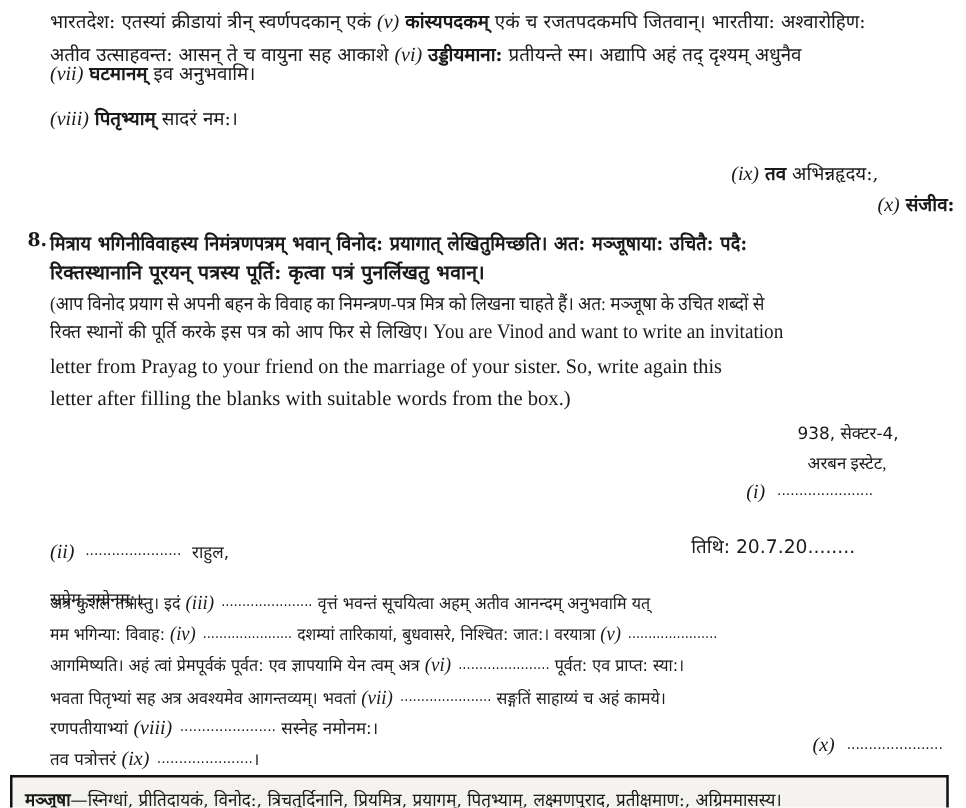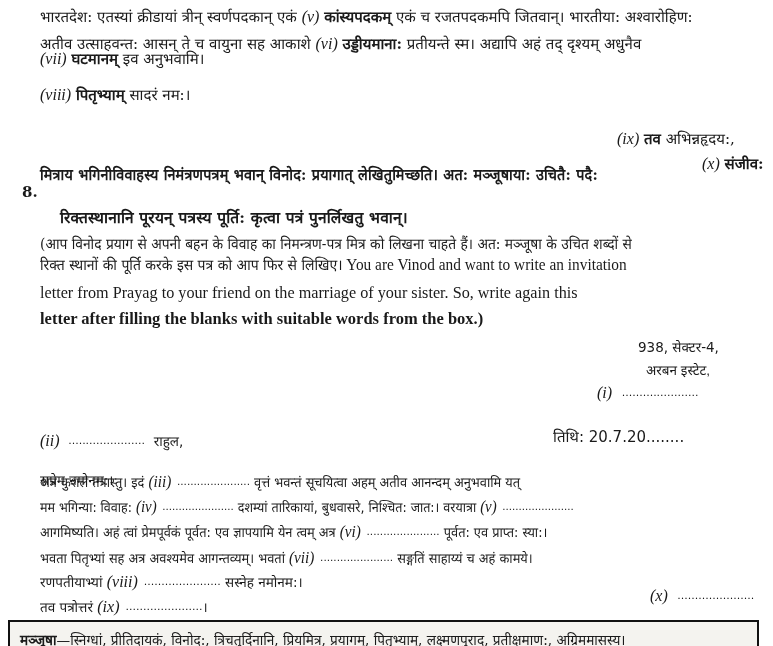--- a/index.html
+++ b/index.html
@@ -82,50 +82,50 @@
 <div class="line" style="top:33px;">
   <span>अतीव उत्साहवन्त: आसन् ते च वायुना सह आकाशे </span><span class="it">(vi)</span> <span class="b">उड्डीयमाना:</span><span> प्रतीयन्ते स्म। अद्यापि अहं तद् दृश्यम् अधुनैव</span>
 </div>
 <div class="line" style="top:48px;">
   <span class="it">(vii)</span> <span class="b">घटमानम्</span><span> इव अनुभवामि।</span>
 </div>
 <div class="line" style="top:84px;">
   <span class="it">(viii)</span> <span class="b">पितृभ्याम्</span><span> सादरं नम:।</span>
 </div>
 
-<div class="right" style="top:128px; left:585px;margin-left:32px;">
+<div class="right" style="top:128px; left:585px;">
   <span class="it">(ix)</span> <span class="b">तव</span><span> अभिन्नहृदय:,</span>
 </div>
 <div class="right" style="top:153px; left:673px;margin-left:29px;">
   <span class="it">(x)</span> <span class="b">संजीव:</span>
 </div>
 
 <div class="qnum" style="top:181px;">8.</div>
-<div class="qline" style="top:164px;">
+<div class="qline" style="top:184px;">
   <span class="fit" style="transform:scaleX(0.93);">मित्राय भगिनीविवाहस्य निमंत्रणपत्रम् भवान् विनोद: प्रयागात् लेखितुमिच्छति। अत: मञ्जूषाया: उचितै: पदै:</span>
 </div>
-<div class="qline" style="top:207px;margin-left:20px;">
+<div class="qline" style="top:207px;">
   <span>रिक्तस्थानानि पूरयन् पत्रस्य पूर्ति: कृत्वा पत्रं पुनर्लिखतु भवान्।</span>
 </div>
 
-<div class="line" style="top:233px;">
+<div class="line" style="top:233px;font-family:Liberation Serif, serif;">
   <span class="fit" style="transform:scaleX(0.92);">(आप विनोद प्रयाग से अपनी बहन के विवाह का निमन्त्रण-पत्र मित्र को लिखना चाहते हैं। अत: मञ्जूषा के उचित शब्दों से</span>
 </div>
 <div class="line" style="top:254px;">
   <span class="fit" style="transform:scaleX(0.93);"><span>रिक्त स्थानों की पूर्ति करके इस पत्र को आप फिर से लिखिए।</span><span class="eng"> You are Vinod and want to write an invitation</span></span>
 </div>
 <div class="line eng" style="top:282px; font-size:16.5px;">
   <span class="fit" style="transform:scaleX(0.98);">letter from Prayag to your friend on the marriage of your sister. So, write again this</span>
 </div>
-<div class="line eng" style="top:308px; font-size:16.5px;font-weight:bold;">
+<div class="line eng" style="top:308px; font-size:16.5px;">
   <span>letter after filling the blanks with suitable words from the box.)</span>
 </div>
 
 <div class="right" style="top:336px; left:638px; font-family:'DejaVu Sans',sans-serif; font-size:13.5px;">938, सेक्टर-4,</div>
-<div class="right" style="top:360px; left:646px; font-family:Liberation Sans, sans-serif; font-size:13.5px;">अरबन इस्टेट,</div>
+<div class="right" style="top:360px; left:646px; font-family:Liberation Serif, serif; font-size:13.5px;">अरबन इस्टेट,</div>
 <div class="right" style="top:382px; left:597px;">
   <span class="it">(i)</span>&nbsp;&nbsp;<span class="dots">......................</span>
 </div>
 <div class="right" style="top:426px; left:553px; font-family:'DejaVu Sans',sans-serif; font-size:15px;">
   <span>तिथि:</span> <span>20.7.20........</span>
 </div>
 
 <div class="line" style="top:430px; font-family:'DejaVu Sans',sans-serif; font-size:13.5px;">
   <span class="it">(ii)</span>&nbsp;&nbsp;<span class="dots">......................</span>&nbsp;&nbsp;<span>राहुल,</span>
 </div>

